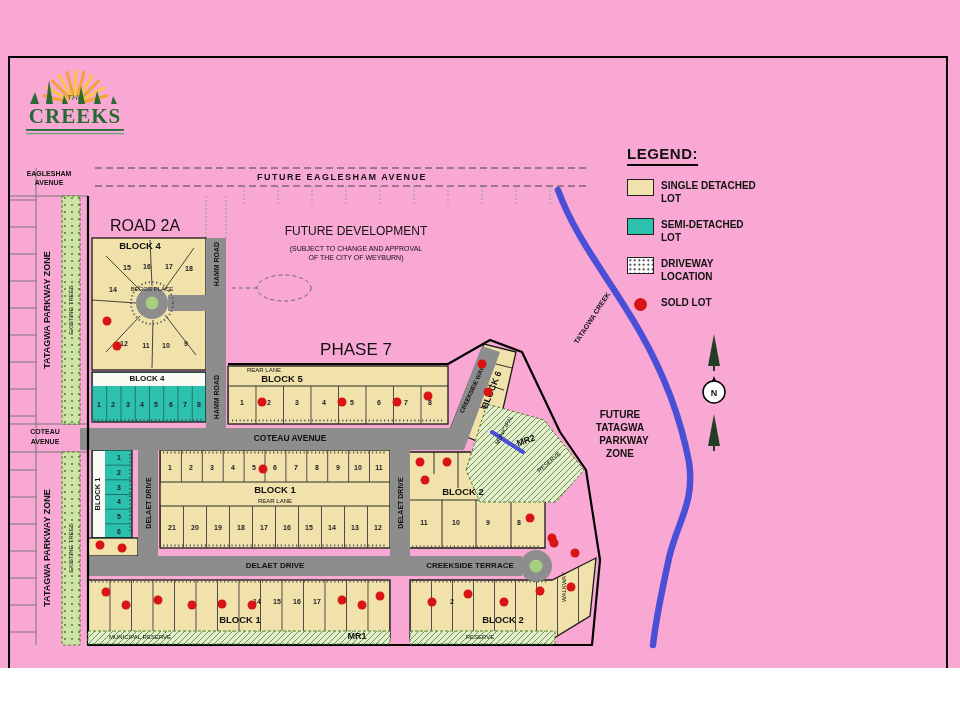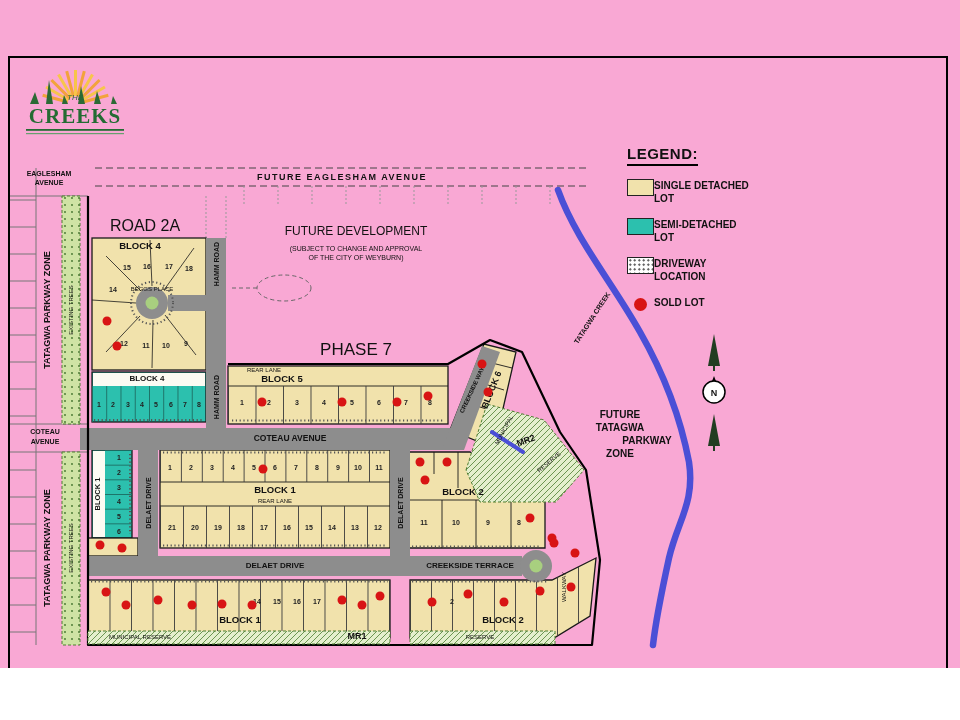--- a/index.html
+++ b/index.html
@@ -17,21 +17,21 @@
   .ls1{letter-spacing:1.5px}
   .blue{color:#2b50c8}
   
   .logo{position:absolute;left:18px;top:60px;width:114px;height:82px}
   .header-title{position:absolute;left:145px;top:72px}
   .title-main{font-size:30px;font-weight:800;letter-spacing:1px;border-bottom:3px solid #000;padding-bottom:4px;display:inline-block}
   .title-sub{font-size:30px;font-weight:800;letter-spacing:1px;margin-top:5px}
   
   .legend{position:absolute;left:627px;top:145px;width:155px}
   .legend-title{font-size:15px;font-weight:800;letter-spacing:.5px;border-bottom:2px solid #000;display:inline-block;padding-bottom:2px;margin-bottom:13px}
-  .legend-item{display:flex;gap:0;margin-bottom:13px;align-items:flex-start}
+  .legend-item{display:flex;gap:7px;margin-bottom:13px;align-items:flex-start}
   .legend-label{font-size:10px;font-weight:700;line-height:1.3;width:100px}
   .sw{width:27px;height:17px;border:1px solid #222;flex:none}
   .sw-single{background:#f1e2ac}
   .sw-semi{background:#2cc0ae}
   .sw-drive{background-color:#fff;background-image:radial-gradient(#555 .9px,transparent 1px);background-size:4.5px 4.5px}
   .sw-sold{width:13px;height:13px;border-radius:50%;background:#d81414;border:none;margin:2px 7px}
   
   .lotnum{position:absolute;transform:translate(-50%,-50%);font-size:7px;font-weight:700;color:#222}
   .solddot{position:absolute;width:9px;height:9px;border-radius:50%;background:#d81414;transform:translate(-50%,-50%)}
 </style>
@@ -249,21 +249,21 @@
   <div class="lbl t6" style="left:264px;top:370px">REAR LANE</div>
   <div class="lbl t95 b" style="left:282px;top:379px">BLOCK 5</div>
   <div class="lbl t85 b" style="left:290px;top:438px">COTEAU AVENUE</div>
   <div class="lbl t6 b" style="left:472px;top:390px;--r:-65deg">CREEKSIDE WAY</div>
   <div class="lbl t9 b" style="left:492px;top:390px;--r:-68deg">BLOCK 6</div>
   <div class="lbl t9 b" style="left:526px;top:441px;--r:-20deg">MR2</div>
   <div class="lbl t6" style="left:504px;top:430px;--r:-62deg">MUNICIPAL</div>
   <div class="lbl t6" style="left:549px;top:462px;--r:-40deg">RESERVE</div>
   <div class="lbl t10 b" style="left:620px;top:415px">FUTURE</div>
   <div class="lbl t10 b" style="left:620px;top:428px">TATAGWA</div>
-  <div class="lbl t10 b" style="left:647px;top:441px">PARKWAY</div>
+  <div class="lbl t10 b" style="left:624px;top:441px">PARKWAY</div>
   <div class="lbl t10 b" style="left:620px;top:454px">ZONE</div>
   <div class="lbl t7 b" style="left:592px;top:318px;--r:-57deg">TATAGWA CREEK</div>
   <div class="lbl t9 b" style="left:714px;top:393px">N</div>
   <div class="lbl t95 b" style="left:463px;top:492px">BLOCK 2</div>
   <div class="lbl t95 b" style="left:275px;top:490px">BLOCK 1</div>
   <div class="lbl t6" style="left:275px;top:501px">REAR LANE</div>
   <div class="lbl t75 b" style="left:98px;top:494px;--r:-90deg">BLOCK 1</div>
   <div class="lbl t7 b" style="left:148px;top:503px;--r:-90deg">DELAET DRIVE</div>
   <div class="lbl t7 b" style="left:400px;top:503px;--r:-90deg">DELAET DRIVE</div>
   <div class="lbl t8 b" style="left:275px;top:566px">DELAET DRIVE</div>

